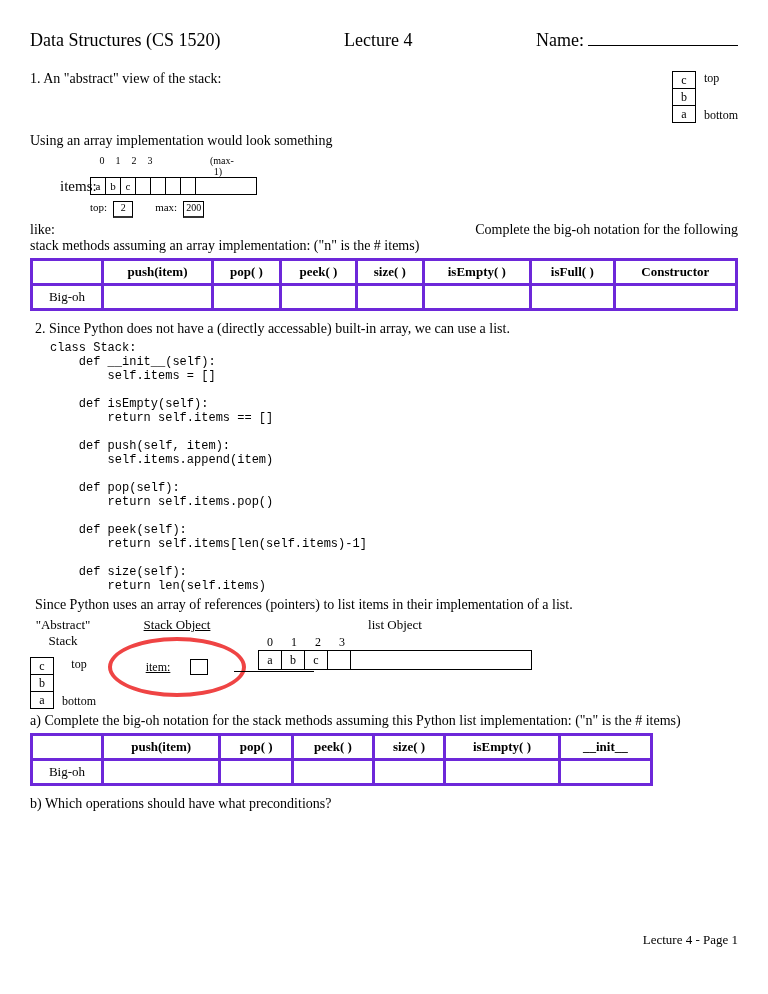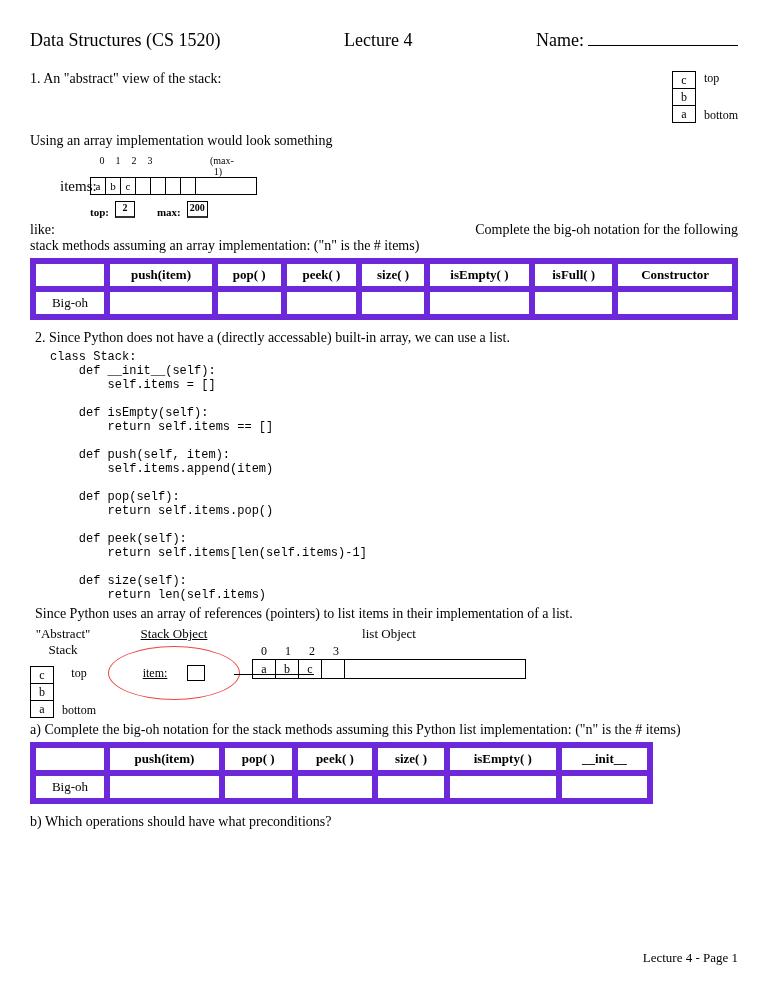--- a/index.html
+++ b/index.html
@@ -72,44 +72,43 @@
   .array-cells { display: flex; }
   .ac {
     border: 1px solid #000;
     width: 14px; height: 16px;
     font-size: 11px; text-align: center; line-height: 16px;
   }
   .ac + .ac { border-left: 0; }
   .ac.wide { width: 60px; }
   .topmax {
     display: flex;
-    align-items: flex-end;
+    align-items: flex-start;
     gap: 6px;
     font-size: 11px;
     margin-left: 30px;
     margin-top: 6px;
-    font-weight: bold;
   }
   .box {
     border: 1px solid #000;
     min-width: 14px; height: 14px;
     padding: 0 2px;
     font-size: 10px; text-align: center;
     border-bottom: 2px solid #333;
   }
   .inline-right { float: right; }
   .para { margin: 4px 5px; }
   table.big {
     border-collapse: collapse;
     width: 100%;
     font-size: 13px;
     margin: 4px 0 10px 0;
   }
   table.big th, table.big td {
-    border: 6px solid #6d28d9;
+    border: 3px solid #6d28d9;
     padding: 2px 4px;
     text-align: center;
     height: 18px;
   }
   table.big .rowlabel { width: 60px; }
   pre.code {
     font-family: "Courier New", monospace;
     font-size: 12px;
     white-space: pre;
     margin: 4px 0 4px 20px;
@@ -123,21 +122,21 @@
   .abs-col { text-align: center; font-size: 13px; }
   .stack-obj {
     position: relative;
     text-align: center;
     font-size: 13px;
     margin-top: 0;
     text-decoration: underline;
   }
   .ellipse {
     width: 130px; height: 52px;
-    border: 1px solid #ef4444;
+    border: 4px solid #ef4444;
     border-radius: 50%;
     display: flex;
     align-items: center;
     justify-content: center;
     gap: 20px;
     font-size: 12px;
     margin-top: 4px;
   }
   .ellipse .sq { border: 1px solid #000; width: 16px; height: 14px; }
   .arrow-line {

